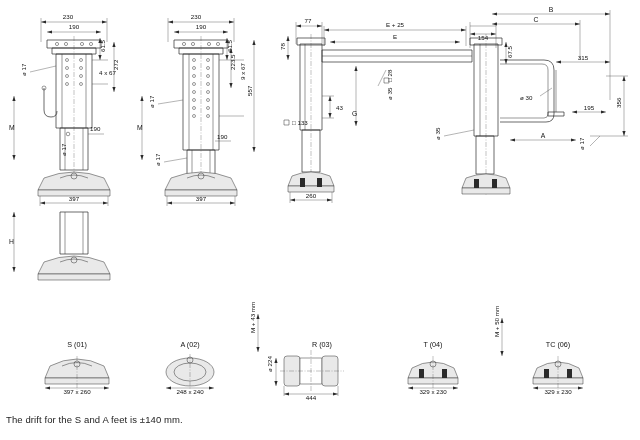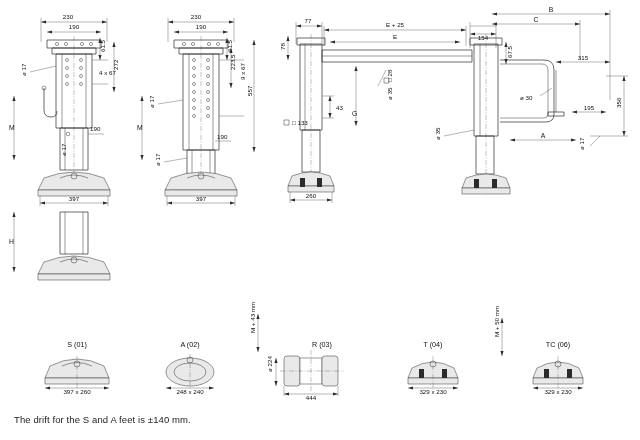--- a/index.html
+++ b/index.html
@@ -6,21 +6,20 @@
   body{
     width:640px;height:440px;background:#ffffff;
     font-family:"Liberation Sans", sans-serif;
     color:#1a1a1a;overflow:hidden;position:relative;
   }
   .sheet{position:absolute;left:0;top:0;width:640px;height:440px;}
   svg{position:absolute;left:0;top:0;}
   .note{
     position:absolute;left:6px;top:414px;font-size:9.5px;color:#222;
     letter-spacing:0.1px;
-    margin-left:8px;
   }
   .lbl{font-size:6.2px;fill:#111;font-family:"Liberation Sans",sans-serif;}
   .lbl-b{font-size:6.8px;fill:#111;font-family:"Liberation Sans",sans-serif;}
   .cap{font-size:7.2px;fill:#111;font-family:"Liberation Sans",sans-serif;}
   line,path,polyline,rect,circle,ellipse,polygon{vector-effect:non-scaling-stroke;}
   .th{stroke:#2b2b2b;stroke-width:0.7;fill:none;}
   .md{stroke:#333;stroke-width:0.5;fill:none;}
   .dim{stroke:#444;stroke-width:0.4;fill:none;}
   .cl{stroke:#555;stroke-width:0.35;fill:none;stroke-dasharray:5 1.5 1 1.5;}
   .fill-d{fill:#2b2b2b;stroke:none;}

